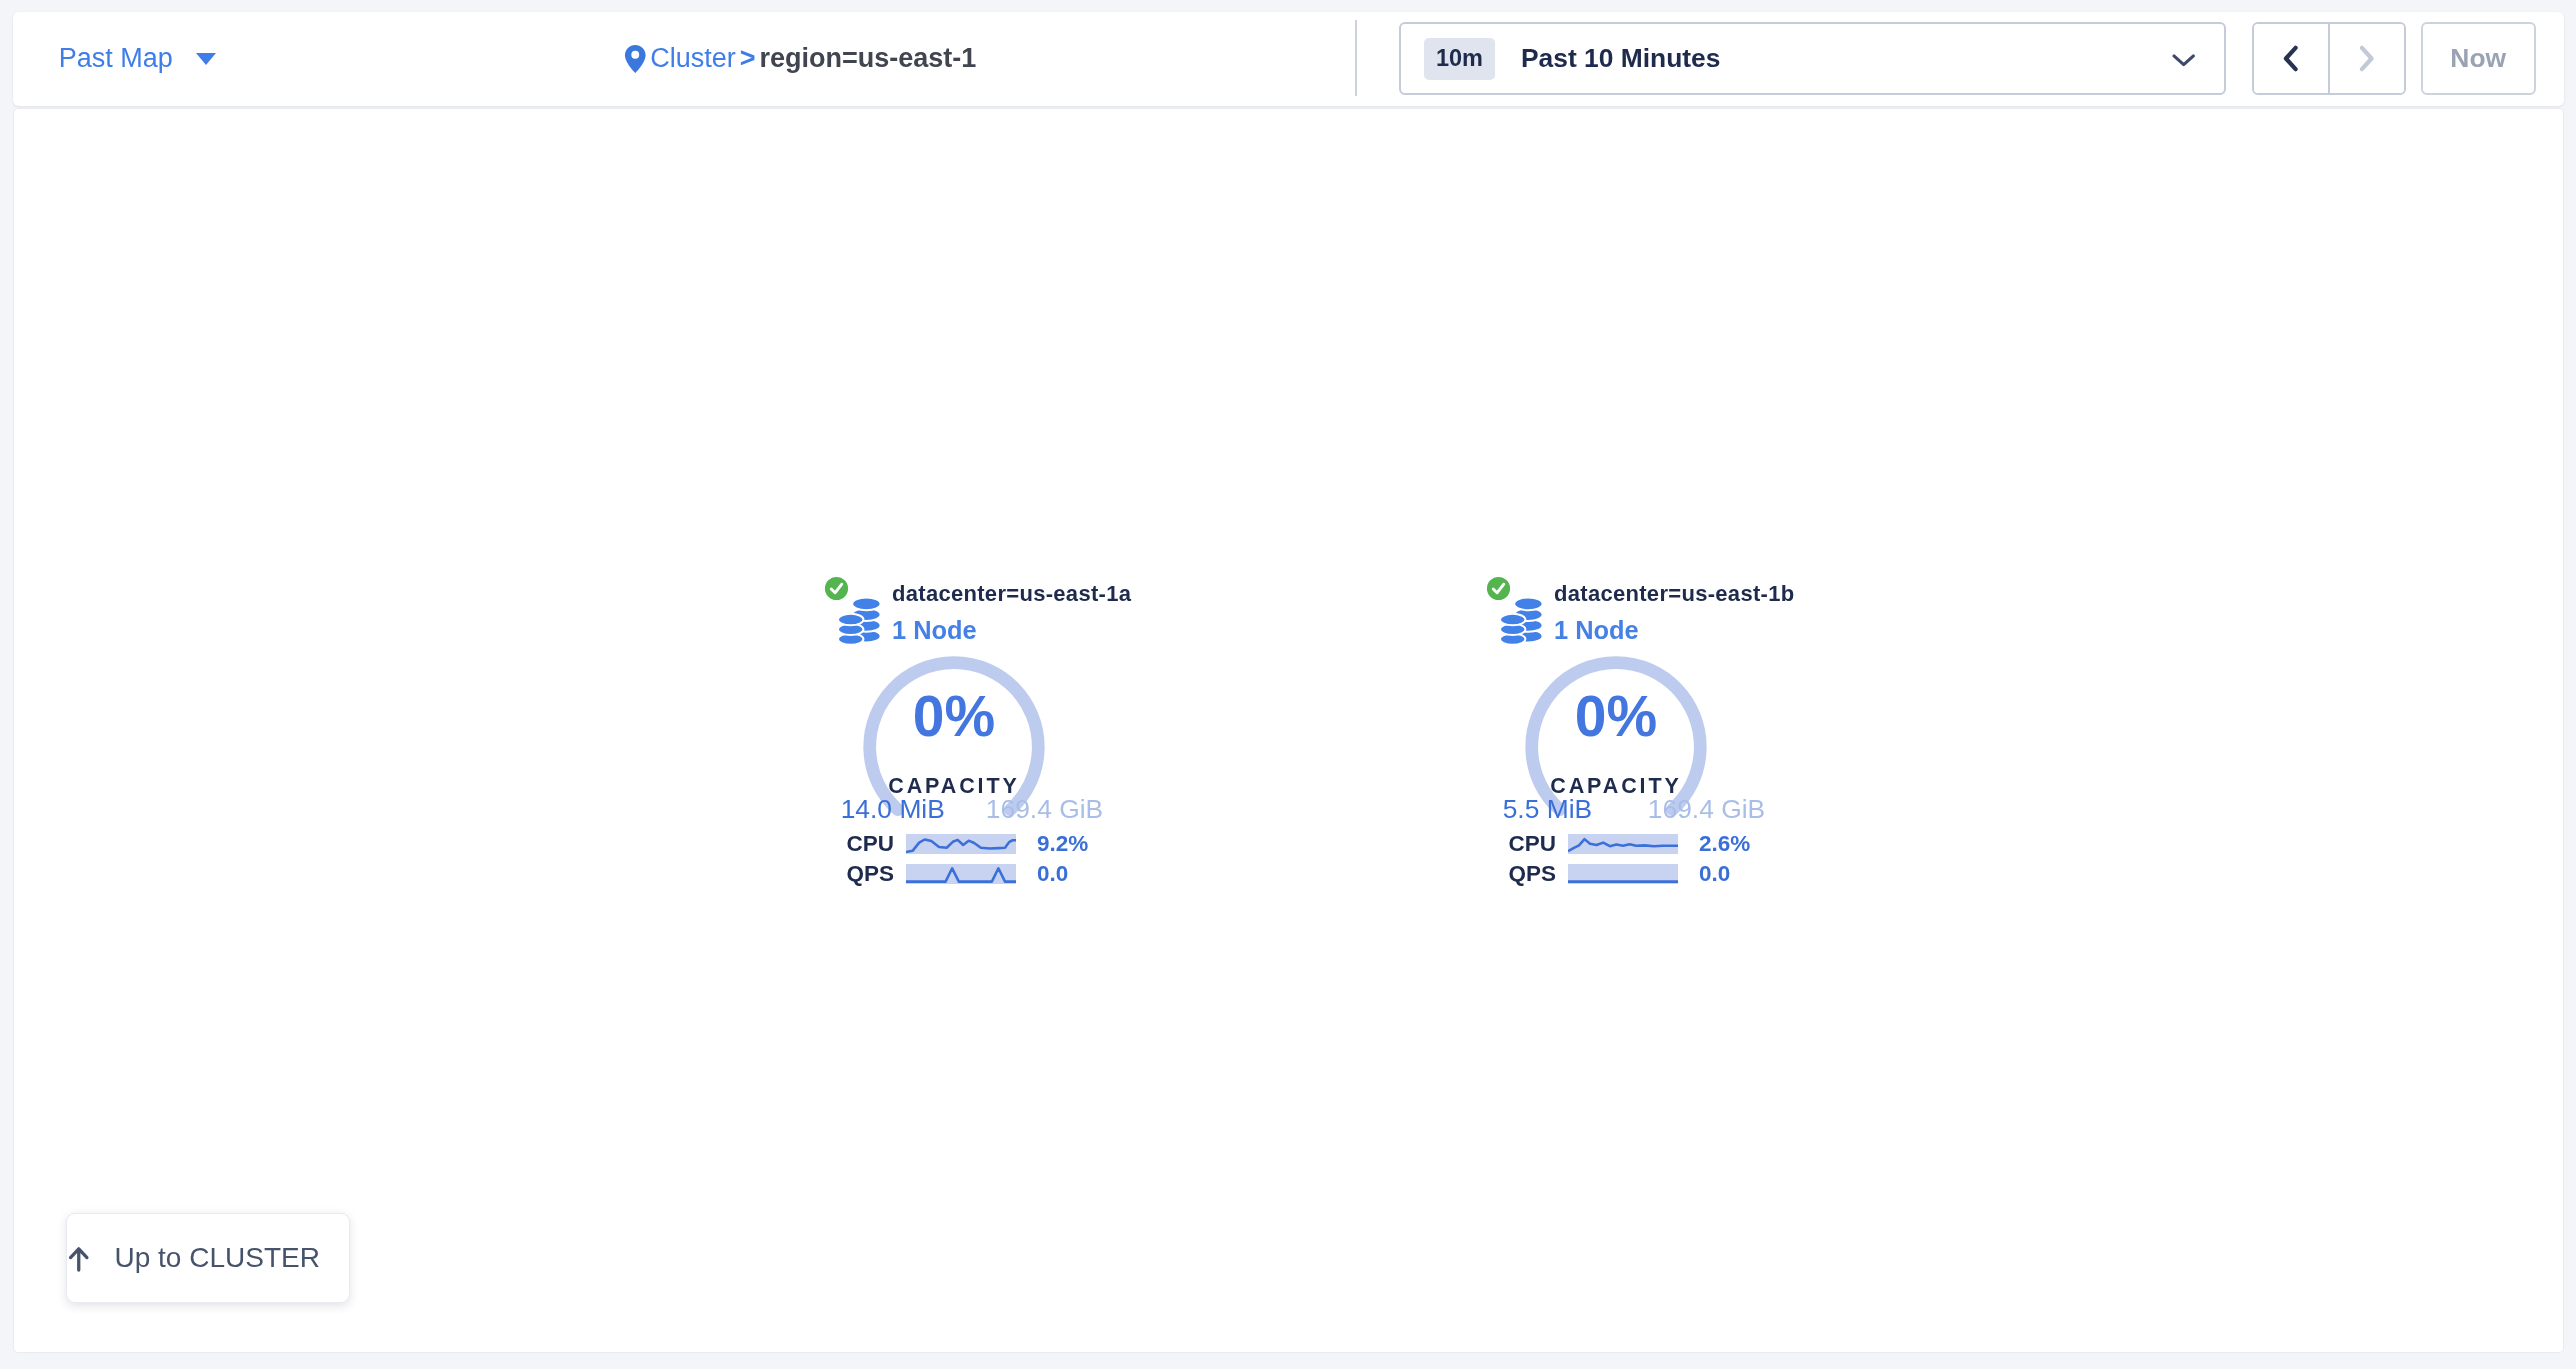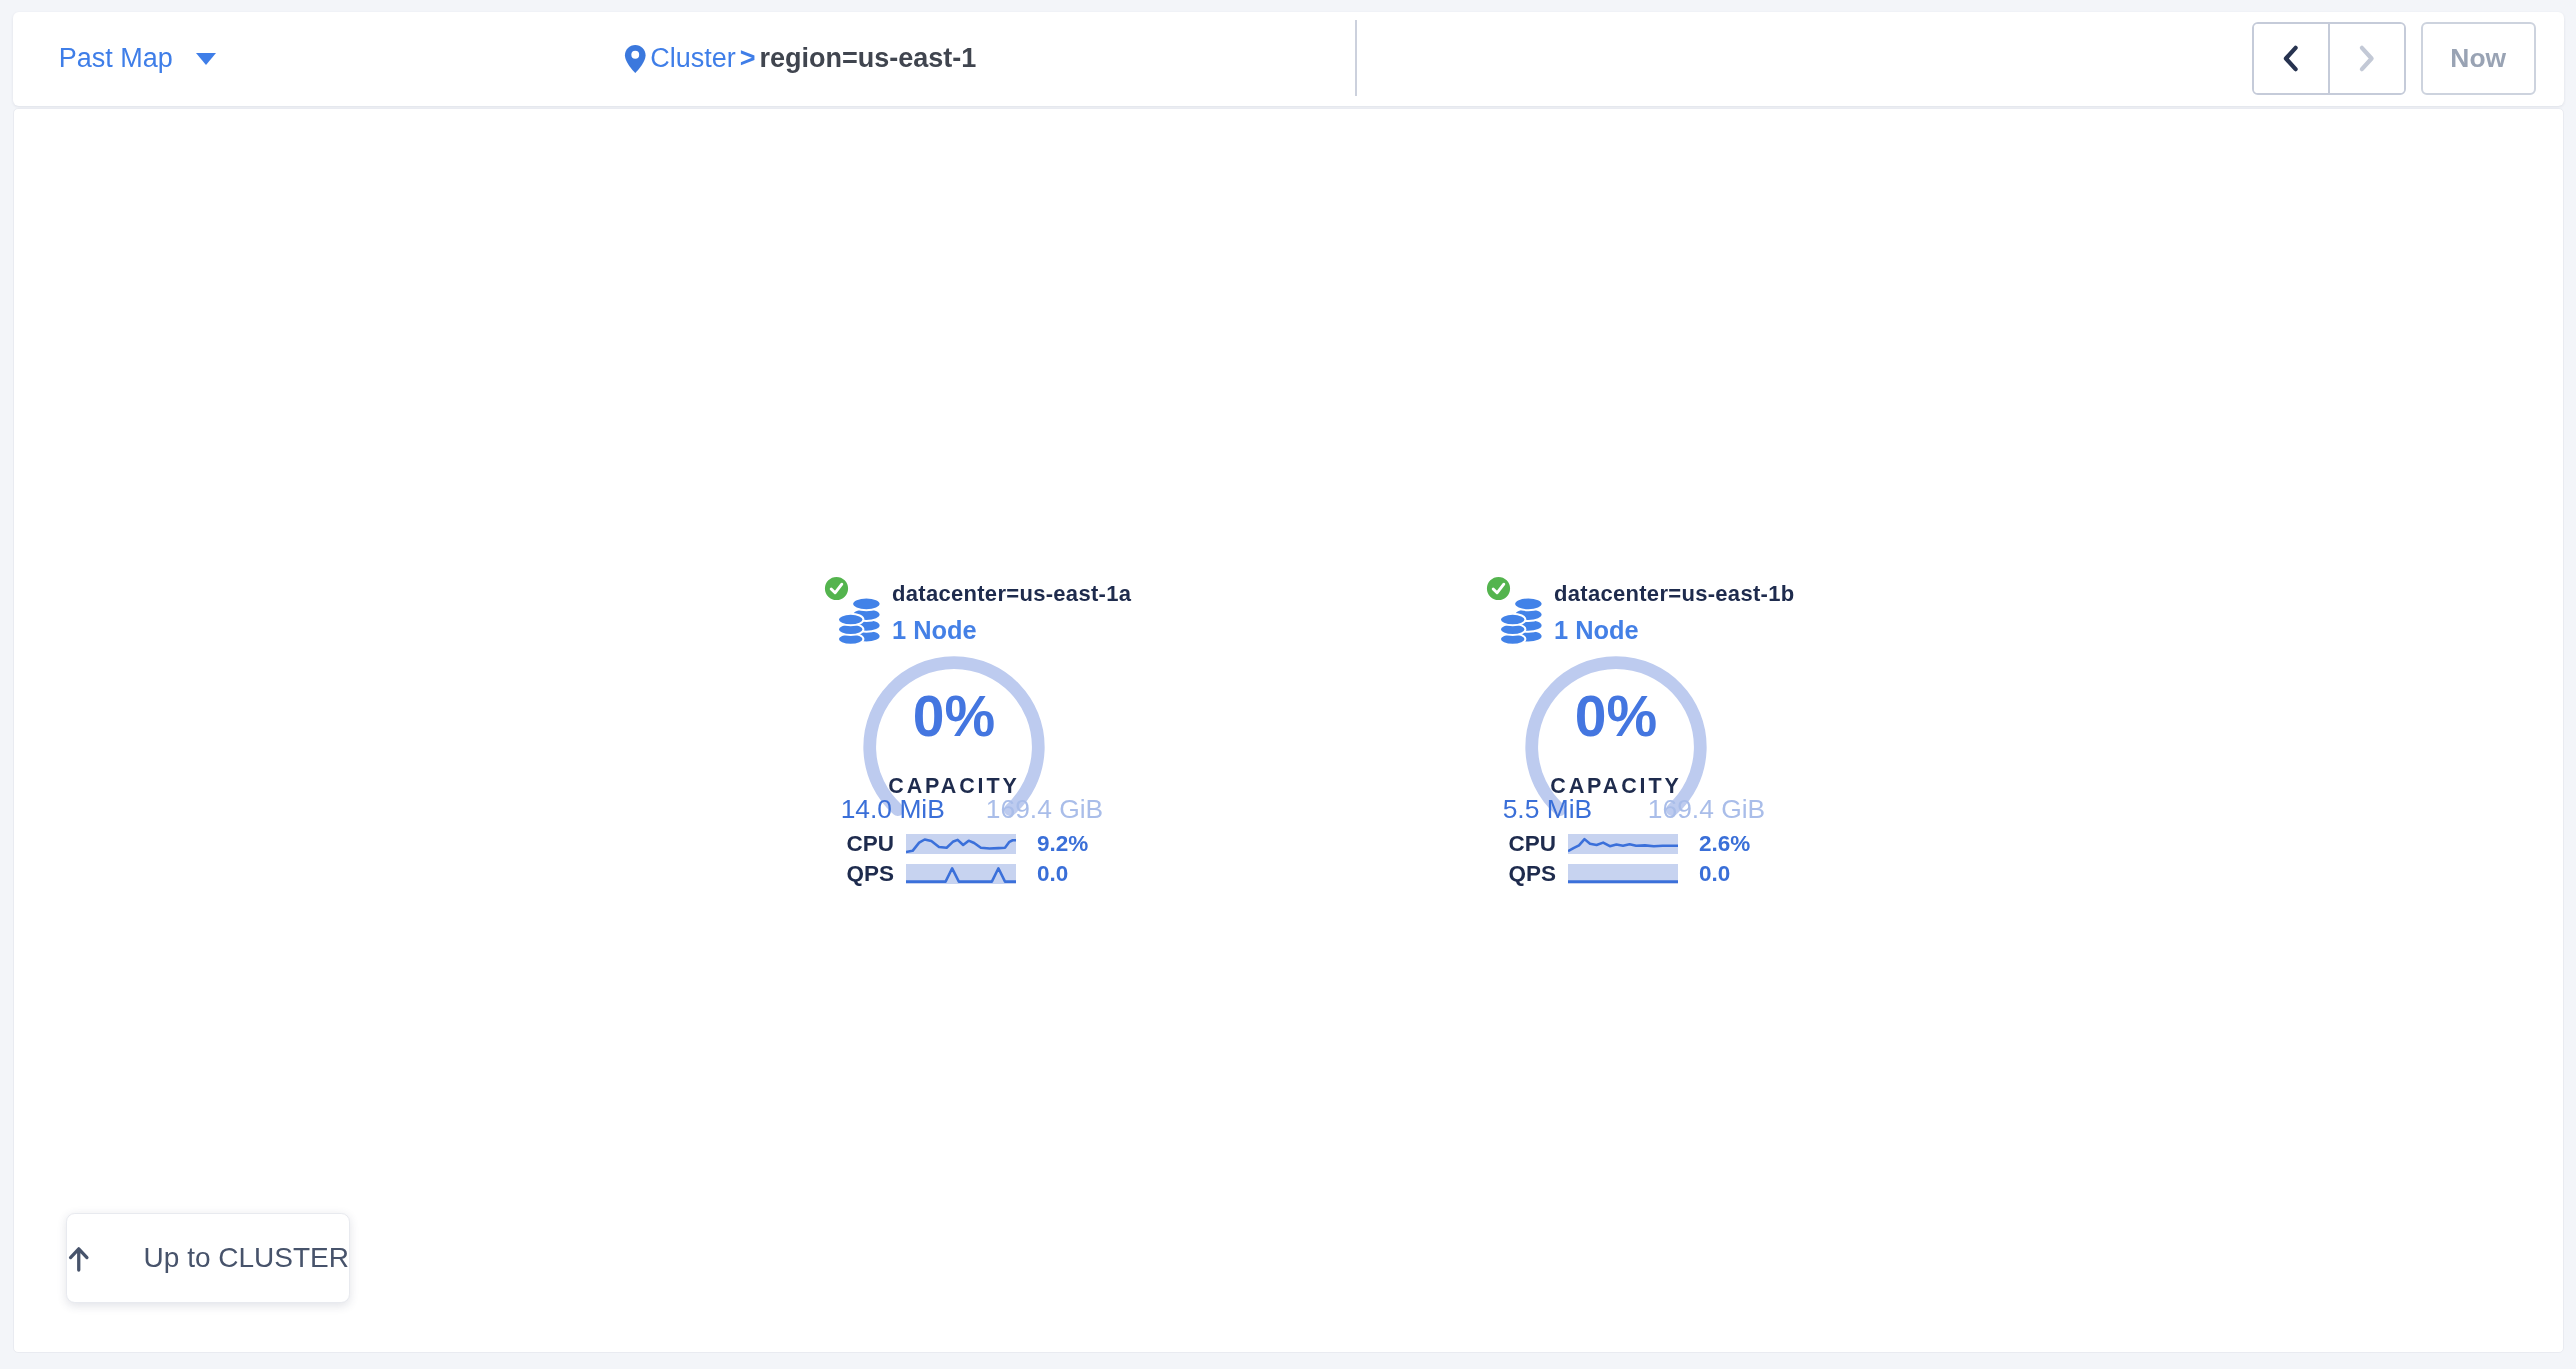--- a/index.html
+++ b/index.html
@@ -114,21 +114,21 @@
   .metric-qps { top:290px; }
   .metric-label { width:57px; margin-left:19.6px; font-size:22.5px; font-weight:700; color:#1e2b4d; }
   .spark { width:110px; height:19.6px; background:#c7d3f0; margin-left:2px; display:block; }
   .metric-value { margin-left:21.5px; font-size:22.5px; font-weight:700; color:#3a6fd8; }
 
   
   .up-btn {
     position:absolute; left:66px; top:1213px; width:284px; height:90px;
     background:#fff; border:1px solid #e8eaef; border-radius:8.8px;
     box-shadow:0 2.9px 9.8px rgba(50,60,90,.14);
-    display:flex; align-items:center; justify-content:space-between; gap:24px;
+    display:flex; align-items:center; justify-content:flex-start; gap:24px;
     font-size:28px; color:#47536b; cursor:pointer;
   }
 </style>
 </head>
 <body>
 
 <div class="header">
 
   <div class="view-selector">
     <span class="view-selector-label">Past Map</span>
@@ -140,20 +140,27 @@
       <path d="M12 1 C5.9 1 1 5.9 1 12 c0 8.2 11 19 11 19 s11 -10.8 11 -19 C23 5.9 18.1 1 12 1 z" fill="#3b78dd"></path>
       <circle cx="12" cy="11.5" r="4.2" fill="#ffffff"></circle>
     </svg>
     <span class="crumb-root">Cluster</span>
     <span class="crumb-sep">&gt;</span>
     <span class="crumb-current">region=us-east-1</span>
   </div>
 
   <div class="header-divider"></div>
 
+  <div class="time-select">
+    <span class="time-badge">10m</span>
+    <span class="time-label">Past 10 Minutes</span>
+    <svg class="time-chevron" width="25.4" height="15.6" viewBox="0 0 26 16">
+      <polyline points="3,3 13,12 23,3" fill="none" stroke="#3d4b68" stroke-width="3.2" stroke-linecap="round" stroke-linejoin="round"></polyline>
+    </svg>
+  </div>
 
   <div class="time-nav">
     <div class="time-nav-btn prev">
       <svg width="21.5" height="29" viewBox="0 0 22 30">
         <polyline points="16,4 6,15 16,26" fill="none" stroke="#273350" stroke-width="4.4" stroke-linecap="round" stroke-linejoin="round"></polyline>
       </svg>
     </div>
     <div class="time-nav-btn next">
       <svg width="21.5" height="29" viewBox="0 0 22 30">
         <polyline points="6,4 16,15 6,26" fill="none" stroke="#c3c9d6" stroke-width="4.4" stroke-linecap="round" stroke-linejoin="round"></polyline>

